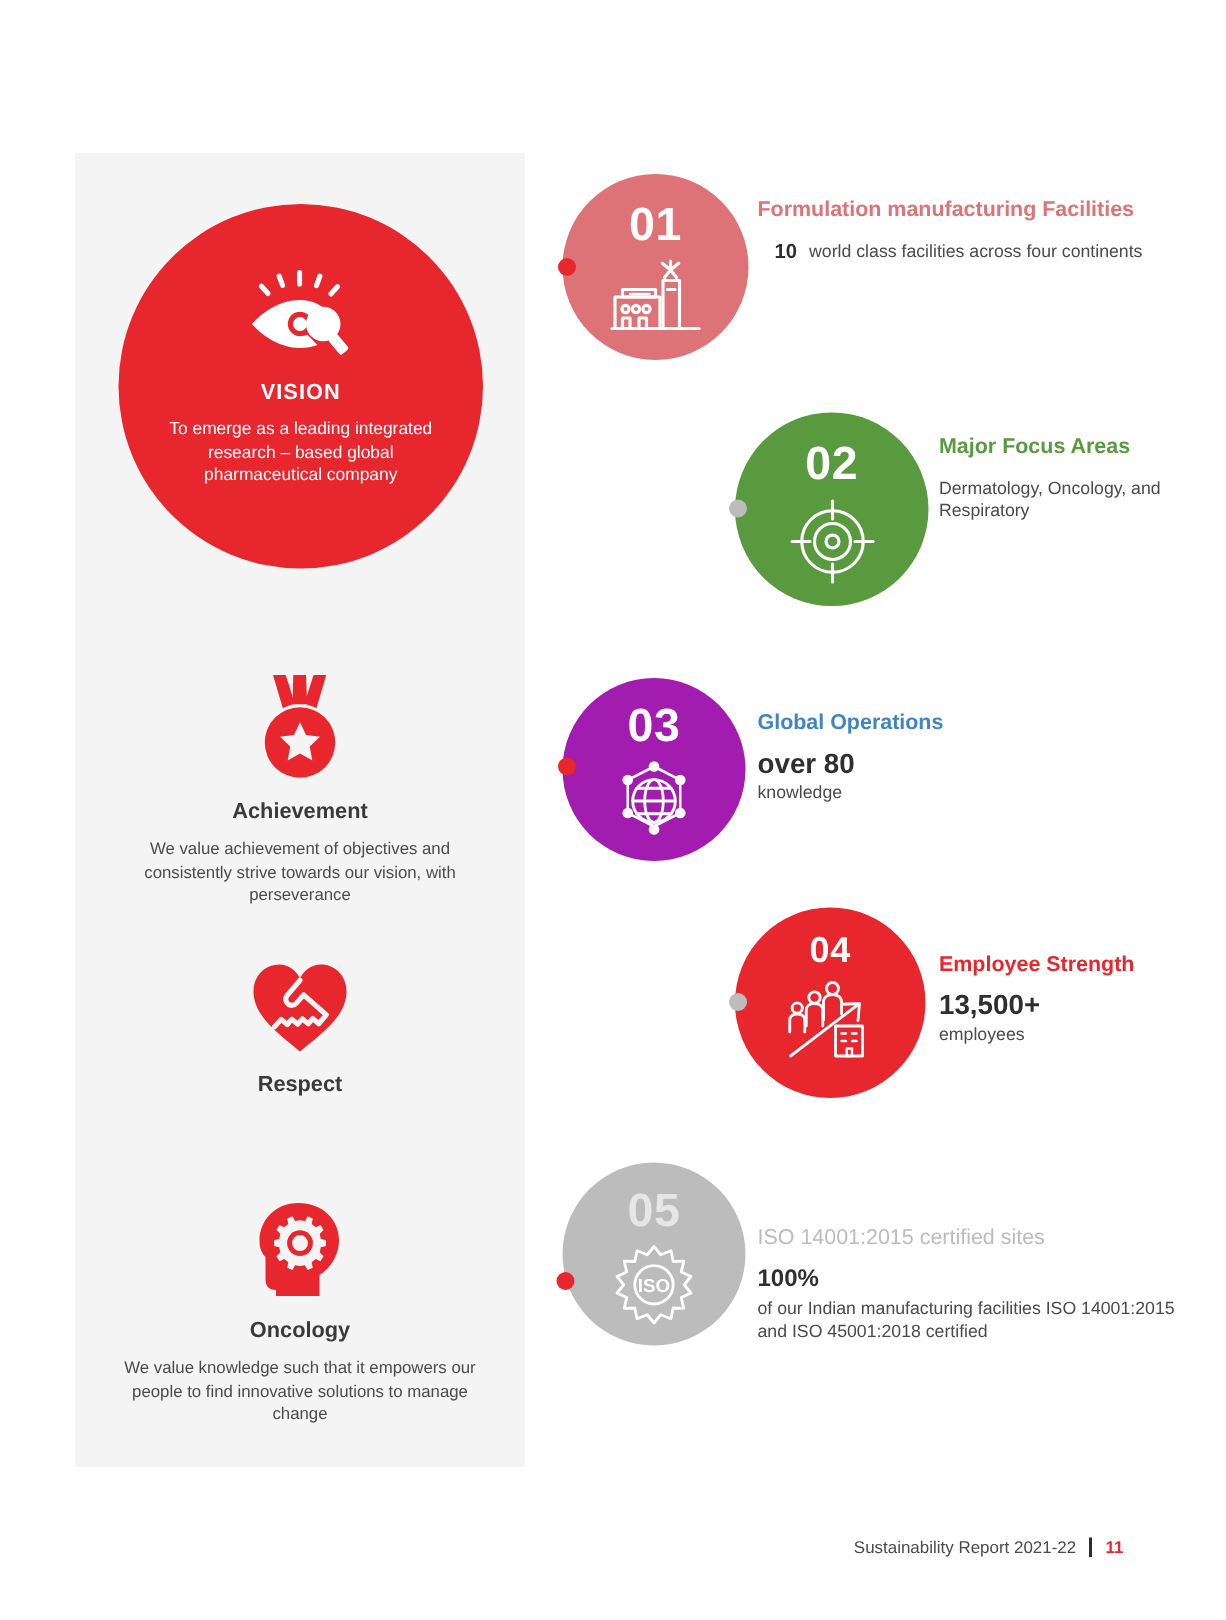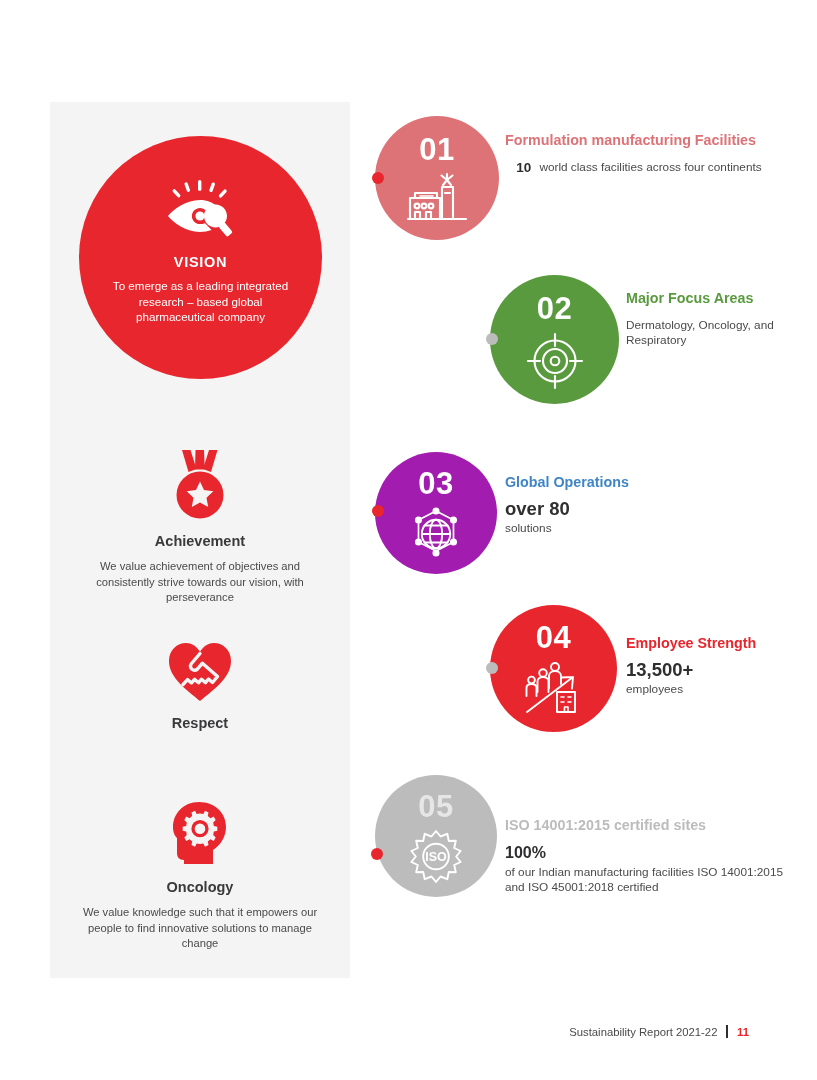--- a/index.html
+++ b/index.html
@@ -226,27 +226,27 @@
           <circle cx="28" cy="47" r="2.6" fill="#ffffff"></circle>
           <circle cx="10.5" cy="36" r="2.6" fill="#ffffff"></circle>
           <circle cx="10.5" cy="14" r="2.6" fill="#ffffff"></circle>
         </svg>
       </span>
     </div>
     <div class="item-dot" style="width:12px;height:12px;background:#e8262d;left:-3px;top:53px;"></div>
     <div class="item-body" style="left:130px; top:22px; width:268px;">
       <div class="item-head" style="font-size:14.3px;color:#3f85c6;">Global Operations</div>
       <div style="font-size:18.5px;font-weight:bold;color:#2f2f31;margin-top:8px;line-height:20px;">over 80</div>
-      <div style="font-size:11.8px;color:#4a4a4c;margin-top:2px;">solutions</div>
+      <div style="font-size:11.8px;color:#4a4a4c;margin-top:2px;">knowledge</div>
     </div>
   </div>
 
   <div class="item" style="left:490px; top:605px; width:320px; height:130px;">
     <div class="item-circle" style="width:127px;height:127px;background:#e8262d;padding-top:15px;">
-      <span class="item-num" style="font-size:31px;">04</span>
+      <span class="item-num" style="font-size:24px;">04</span>
       <span style="margin-top:4px;">
         <svg width="62" height="56" viewBox="0 0 62 56" fill="none" stroke="#ffffff" stroke-width="1.9" stroke-linejoin="round" stroke-linecap="round">
           <circle cx="8.5" cy="20" r="3.4"></circle>
           <path d="M3.5 36 L3.5 28 C3.5 25.5 5.5 24 8.5 24 C11.5 24 13.5 25.5 13.5 28 L13.5 36"></path>
           <circle cx="20" cy="13" r="3.8"></circle>
           <path d="M14.5 32 L14.5 21.5 C14.5 18.8 16.8 17 20 17 C23.2 17 25.5 18.8 25.5 21.5 L25.5 32"></path>
           <circle cx="32" cy="7" r="4"></circle>
           <path d="M26 28 L26 16 C26 13 28.5 11 32 11 C35.5 11 38 13 38 16 L38 24"></path>
           <path d="M4 52 L50 17 M50 17 L38.5 17.5 M50 17 L49 28.5"></path>
           <path d="M34 52 L34 32 L52 32 L52 52 Z"></path>
@@ -271,21 +271,21 @@
                    L53.6 33 L47.2 36 L48.8 43.2 L41.8 43 L40.3 50.2 L33.5 47.5 L29 53
                    L24.5 47.5 L17.7 50.2 L16.2 43 L9.2 43.2 L10.8 36 L4.4 33 L8.8 27.5
                    L4.4 22 L10.8 19 L9.2 11.8 L16.2 12 L17.7 4.8 L24.5 7.5 Z"></path>
           <circle cx="29" cy="27.5" r="12.8"></circle>
           <text x="29" y="32" fill="#ffffff" stroke="none" font-family="Liberation Sans, sans-serif" font-size="12.5" font-weight="bold" text-anchor="middle">ISO</text>
         </svg>
       </span>
     </div>
     <div class="item-dot" style="width:12px;height:12px;background:#e8262d;left:-4px;top:73px;"></div>
     <div class="item-body" style="left:130px; top:42px; width:288px;">
-      <div class="item-head" style="font-size:14.3px;color:#bcbcbc;font-weight:bold;">ISO 14001:2015 certified sites</div>
+      <div class="item-head" style="font-size:14.3px;color:#bcbcbc;font-weight:normal;">ISO 14001:2015 certified sites</div>
       <div style="font-size:16px;font-weight:bold;color:#2f2f31;margin-top:10px;line-height:18px;">100%</div>
       <div style="font-size:11.8px;color:#4a4a4c;margin-top:3px;line-height:15.5px;">of our Indian manufacturing facilities ISO 14001:2015 and ISO 45001:2018 certified</div>
     </div>
   </div>
 
   <div class="footer">
     <span class="footer-text">Sustainability Report 2021-22</span>
     <span class="footer-div"></span>
     <span class="footer-page">11</span>
   </div>

